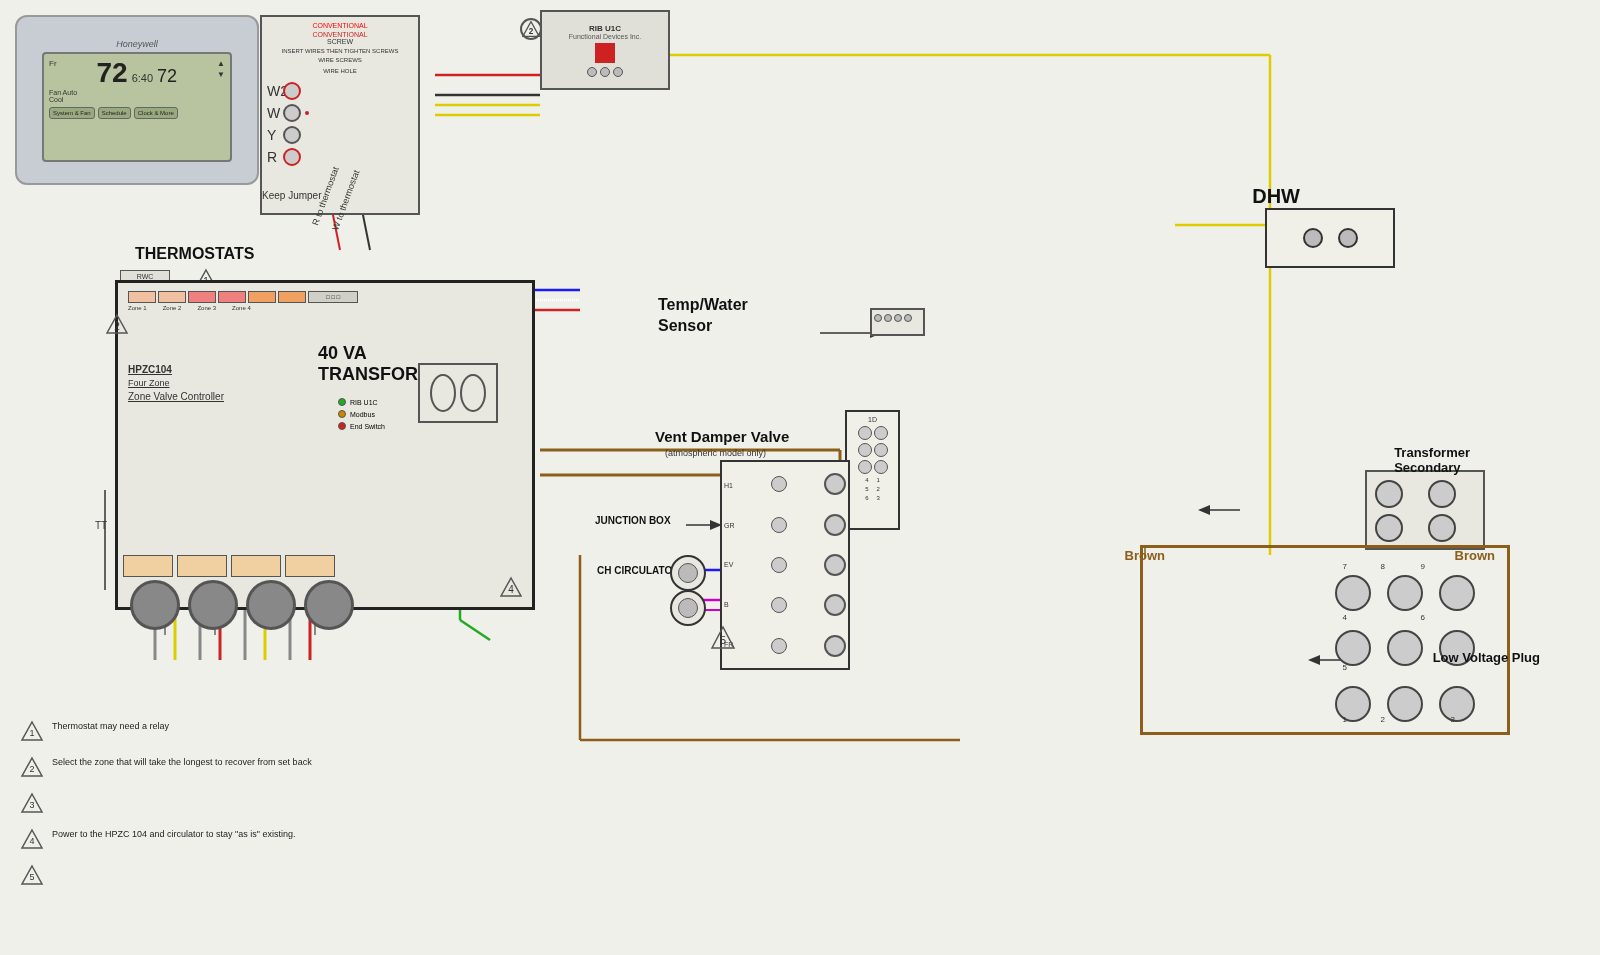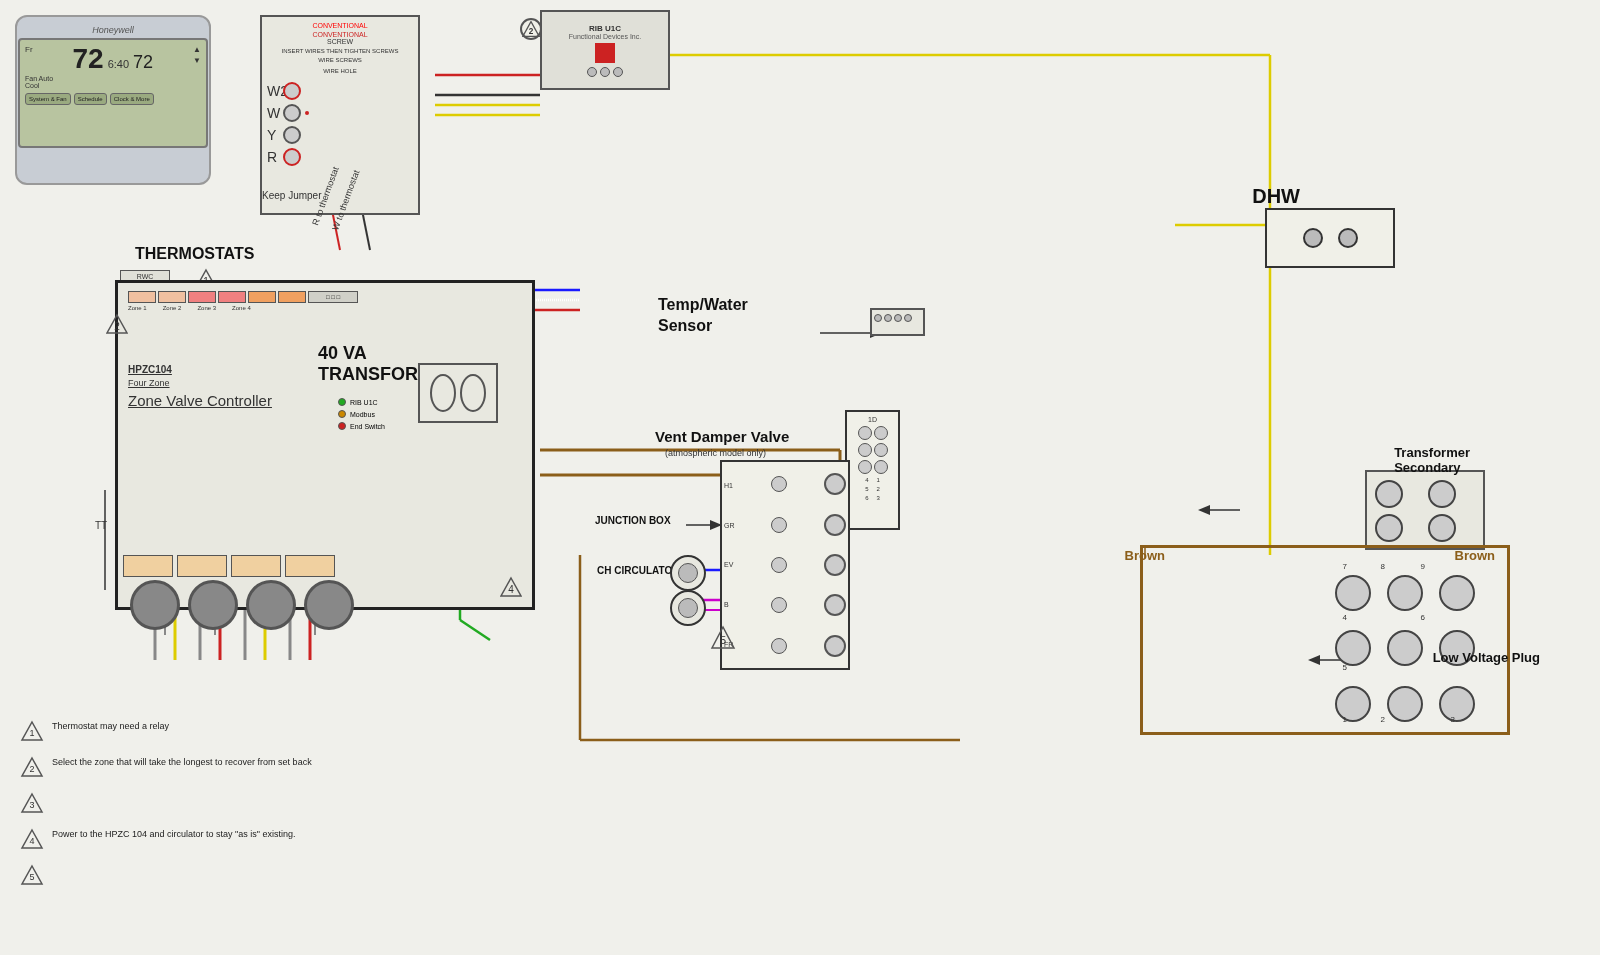--- a/index.html
+++ b/index.html
@@ -24,27 +24,28 @@
       position: absolute;
       top: 0; left: 0;
       width: 100%; height: 100%;
       pointer-events: none;
     }
 
     
     .thermostat-box {
       position: absolute;
       top: 15px; left: 15px;
-      width: 196px; height: 170px;
+      width: 244px; height: 170px;
       background: #c8cdd4;
       border-radius: 12px;
       border: 2px solid #999;
       display: flex;
       flex-direction: column;
       align-items: center;
+      justify-content: center;
       padding: 8px;
     }
     .thermostat-brand {
       font-size: 9px;
       color: #555;
       margin-bottom: 3px;
       font-style: italic;
     }
     .thermostat-screen {
       background: #b8c4a0;
@@ -605,21 +606,21 @@
     <div style="position:absolute;top:30px;left:-12px;">
       <svg width="22" height="22" viewBox="0 0 22 22">
         <polygon points="11,2 21,20 1,20" fill="none" stroke="#555" stroke-width="1.5"></polygon>
         <text x="11" y="17" text-anchor="middle" font-size="10" fill="#333">2</text>
       </svg>
     </div>
 
     <div class="hpzc-label-box" style="position:absolute;top:80px;left:10px;">
       <div style="font-size:10px;font-weight:bold;">HPZC104</div>
       <div style="font-size:9px;">Four Zone</div>
-      <div style="font-size:15px;">Zone Valve Controller</div>
+      <div style="font-size:10px;">Zone Valve Controller</div>
     </div>
 
     <div style="position:absolute;top:60px;left:200px;font-size:18px;font-weight:bold;color:#111;">
       <div>40 VA</div>
       <div>TRANSFORMER</div>
     </div>
 
     <div style="position:absolute;top:80px;left:300px;width:80px;height:60px;background:#e8e8e0;border:2px solid #555;display:flex;align-items:center;justify-content:center;">
       <svg width="70" height="50" viewBox="0 0 70 50">
         <ellipse cx="20" cy="25" rx="12" ry="18" fill="none" stroke="#555" stroke-width="2"></ellipse>

